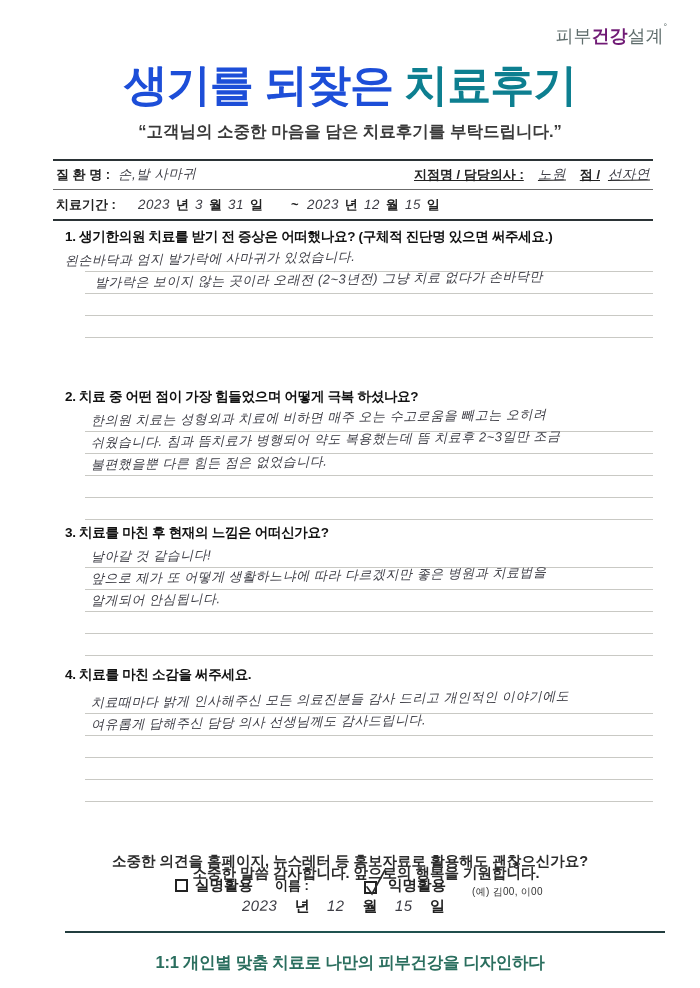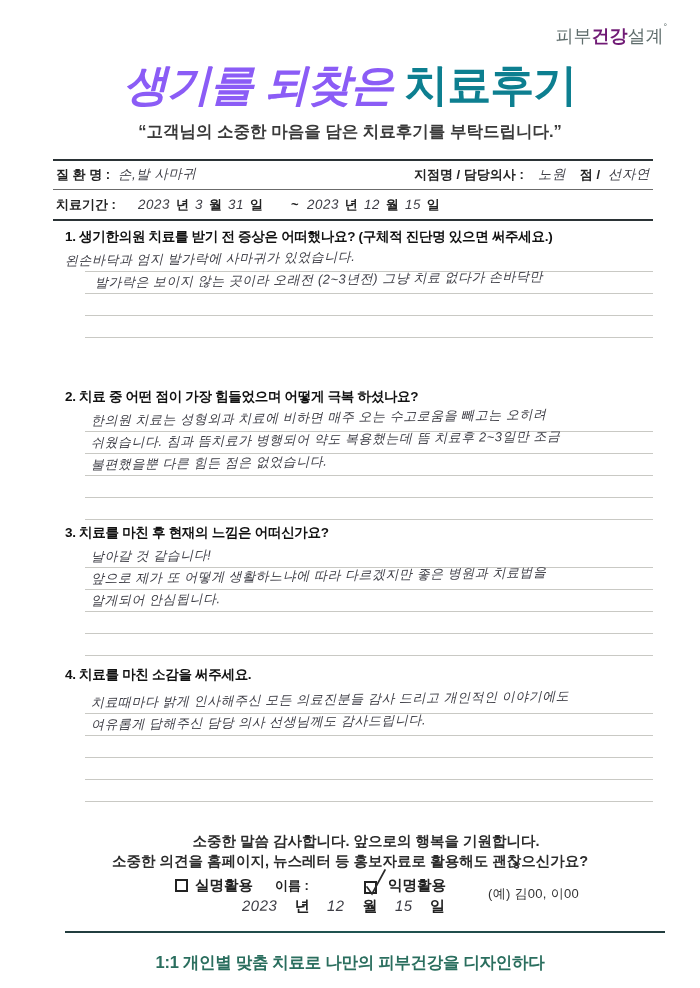--- a/index.html
+++ b/index.html
@@ -12,65 +12,65 @@
   .page { position:relative; width:700px; height:988px; overflow:hidden; background:#fff; }
 
   
   .logo { position:absolute; top:24px; right:33px; font-size:18px; color:#5f6d6c; letter-spacing:0; }
   .logo .accent { color:#701a75; font-weight:bold; }
   .logo .mark { font-size:9px; vertical-align:top; position:relative; top:-2px; color:#5f6d6c; }
 
   
   .title { position:absolute; top:56px; left:0; width:100%; text-align:center;
            font-size:44px; font-weight:bold; letter-spacing:-1px; }
-  .title .plain { color:#8b5cf6;font-style:italic; }
+  .title .plain { color:#1d4ed8; }
   .title .accent { color:#0d7f90; }
   .subtitle { position:absolute; top:121px; left:0; width:100%; text-align:center;
               font-size:16.5px; font-weight:bold; color:#3a3a3a; }
 
   
   .info { position:absolute; top:159px; left:53px; width:600px;
           border-top:2px solid #2b3336; border-bottom:2px solid #2b3336; }
   .info-row { display:flex; align-items:center; height:29px; padding:0 3px; }
   .info-row.first { border-bottom:1px solid #6b6b6b; }
   .info-label { font-size:13px; font-weight:bold; color:#222; white-space:nowrap; }
-  .info-right { margin-left:auto; display:flex; align-items:flex-start; }
+  .info-right { margin-left:auto; display:flex; align-items:flex-start;text-decoration:underline; }
   .hw { font-style:italic; color:#3e3e46; letter-spacing:0.5px; display:inline-block;
         transform:rotate(-0.8deg); transform-origin:left bottom; font-size:13.5px; }
   .gap-s { margin-left:8px; } .gap-m { margin-left:14px; } .gap-l { margin-left:22px; }
   .unit { font-size:13px; font-weight:bold; margin:0 6px; }
 
   
   .qsec { position:absolute; left:65px; width:600px; }
   .q1 { top:228px; } .q2 { top:388px; } .q3 { top:524px; } .q4 { top:666px; }
   .q-label { font-size:13.5px; font-weight:bold; color:#111; letter-spacing:-0.3px; }
   .answers { margin-top:4px; margin-left:20px; margin-right:12px; }
   .q4 .answers { margin-top:8px; }
   .ans-line { height:22px; border-bottom:1px solid #c9c9c4; position:relative; }
   .ans-line .hw { position:absolute; bottom:1px; left:6px; white-space:nowrap; font-size:13px; }
   .ans-line .hw.hang { left:-20px; }
   .ans-line .hw.ind { left:10px; }
 
   
   .closing-line { position:absolute; left:0; width:100%; text-align:center;
                   font-size:14.5px; font-weight:bold; color:#2c2c2c; }
-  .cl1 { top:832px;padding-left:32px; } .cl2 { top:852px; }
+  .cl1 { top:864px;padding-left:32px; } .cl2 { top:852px; }
 
   .consent { position:absolute; top:872px; left:0; width:100%; height:30px; }
   .consent-group { position:absolute; display:flex; align-items:center; }
   .cg-real { left:175px; top:4px; }
   .cg-anon { left:364px; top:4px; }
   .cbox { display:inline-block; width:13px; height:13px; border:2px solid #222; background:#fff; }
   .consent-label { font-size:14.5px; font-weight:bold; margin-left:7px; color:#222; }
   .name-label { font-size:13px; font-weight:bold; margin-left:22px; color:#222; }
   .cb-wrap { position:relative; width:17px; height:17px; }
   .cb-wrap .cbox { position:absolute; left:0; bottom:0; }
   .cb-wrap svg { position:absolute; left:-2px; bottom:-3px; overflow:visible; }
 
-  .example-note { position:absolute; top:885px; left:488px; font-size:13px; color:#333; letter-spacing:0.3px; }
+  .example-note { position:absolute; top:885px; left:472px; font-size:10px; color:#333; letter-spacing:0.3px; }
 
   .date-row { position:absolute; top:897px; left:0; width:100%; text-align:center; }
   .date-row .unit { font-size:15px; margin:0 13px; }
   .date-row .hw { font-size:15px; }
 
   .footer-rule { position:absolute; top:931px; left:65px; width:600px; height:2px;
                  background:linear-gradient(90deg,#223c3e,#1f5552,#223c3e); }
   .footer-text { position:absolute; top:952px; left:0; width:100%; text-align:center;
                  font-size:16.5px; font-weight:bold; color:#2a6e5e; letter-spacing:-0.3px; }
 </style>

